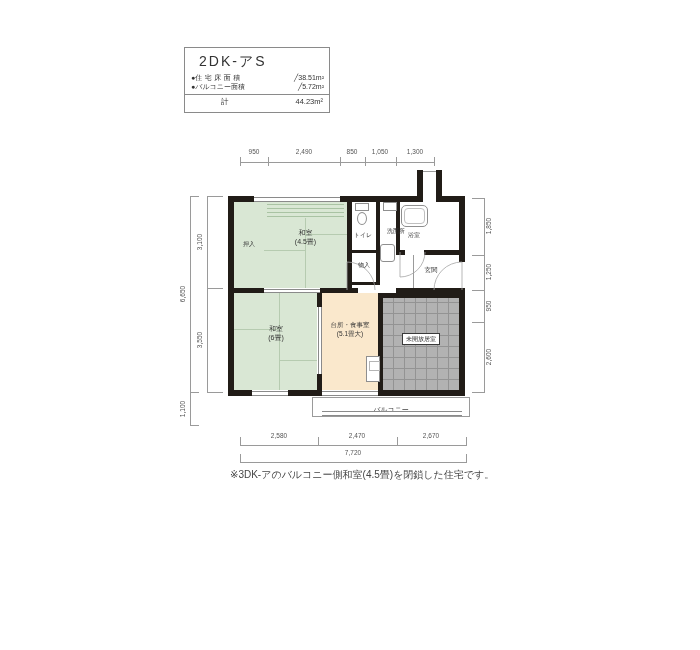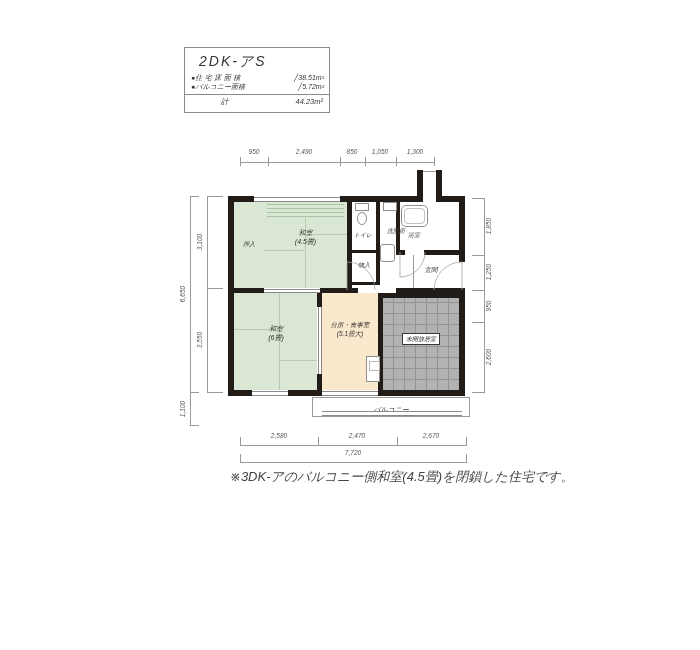--- a/index.html
+++ b/index.html
@@ -1,17 +1,17 @@
 <!DOCTYPE html>
 <html><head>
 <meta charset="utf-8">
 <style>
   html,body{margin:0;padding:0;background:#fff;}
   .canvas{position:relative;width:700px;height:558px;background:#fff;overflow:hidden;
-          font-family:"Liberation Sans","DejaVu Sans",sans-serif;color:#222;font-style:italic;}
+          font-family:"Liberation Sans","DejaVu Sans",sans-serif;color:#222;}
   
   .titlebox{position:absolute;left:184px;top:47px;width:146px;height:66px;border:1px solid #8a8a8a;box-sizing:border-box;background:#fff;}
   .tb-title{margin:5px 0 2px 14px;font-size:14px;letter-spacing:2px;color:#333;}
   .tb-row{display:flex;justify-content:space-between;align-items:baseline;padding:0 5px 0 6px;font-size:7px;line-height:9px;color:#333;}
   .tb-label-sp{letter-spacing:2.5px;}
   .tb-total{display:flex;justify-content:space-between;border-top:1px solid #8a8a8a;margin-top:3px;padding:2px 6px 0 36px;font-size:7.5px;color:#333;}
   
   .wall{position:absolute;background:#211c17;}
   .room{position:absolute;}
   .winh{position:absolute;background:#fff;border-top:1px solid #8a8a8a;border-bottom:1px solid #8a8a8a;}
@@ -23,21 +23,21 @@
     background-image:repeating-linear-gradient(0deg,rgba(0,0,0,0) 0 10px,#939393 10px 11px),
                      repeating-linear-gradient(90deg,rgba(0,0,0,0) 0 10px,#939393 10px 11px);}
   .rlbl{position:absolute;font-size:7px;line-height:9px;color:#333;text-align:center;}
   .small{font-size:6px;line-height:8px;}
   .clbox{position:absolute;background:#fff;border:1px solid #3a3a3a;font-size:6px;line-height:8px;padding:1px 3px;color:#222;white-space:nowrap;}
   .fix{position:absolute;background:#fff;border:1px solid #8f8f8f;box-sizing:border-box;}
   .balc{position:absolute;border:1px solid #9a9a9a;background:#fff;box-sizing:border-box;text-align:center;}
   .dlbl{position:absolute;font-size:6.5px;color:#555;text-align:center;white-space:nowrap;}
   .rot{width:34px;height:10px;transform:rotate(-90deg);}
   .dline{position:absolute;background:#9a9a9a;}
-  .note{position:absolute;font-size:13px;color:#444;text-align:center;white-space:nowrap;}
+  .note{position:absolute;font-size:10px;color:#444;text-align:center;white-space:nowrap;}
   svg.arcs{position:absolute;left:0;top:0;pointer-events:none;}
 </style>
 </head>
 <body>
 
 <div class="canvas">
 
   <div class="titlebox">
     <div class="tb-title">2DK-アS</div>
     <div class="tb-row">

